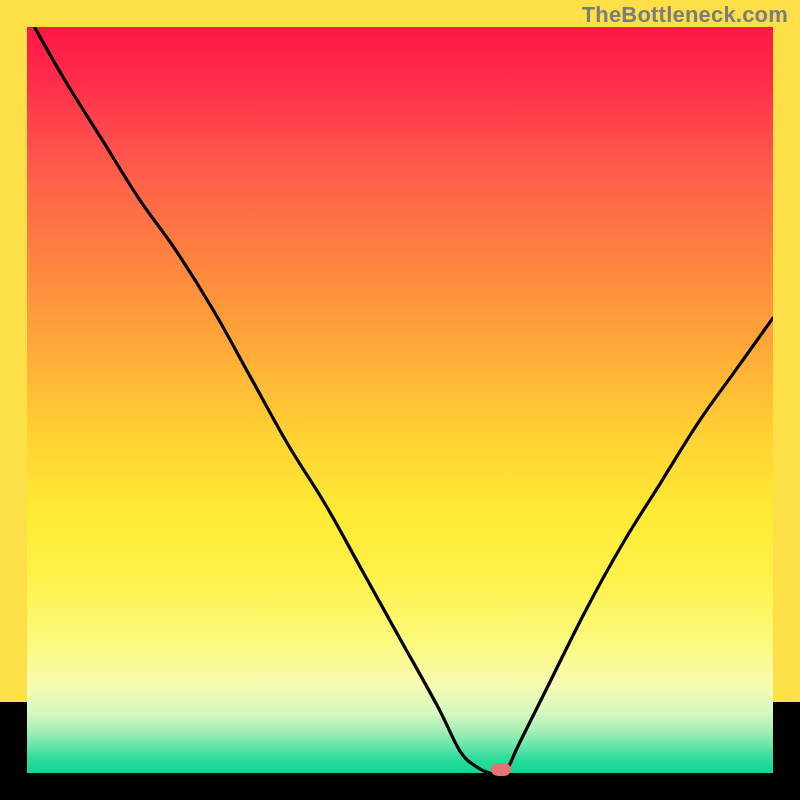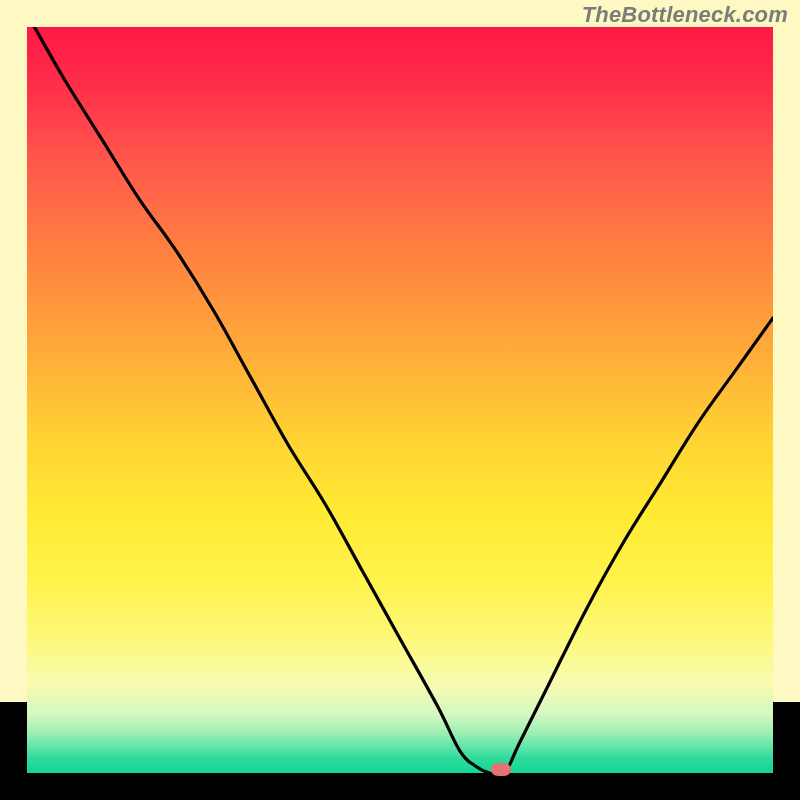--- a/index.html
+++ b/index.html
@@ -9,22 +9,21 @@
     height: 800px;
     background: #000;
     overflow: hidden;
   }
   .frame {
     position: absolute;
     left: 0;
     top: 0;
     width: 800px;
     height: 702px;
-    background: #fef9c3;
-    font-style: italic;
+    background: #fde047;
   }
   .watermark {
     position: absolute;
     top: 2px;
     right: 12px;
     font-family: Arial, Helvetica, sans-serif;
     font-size: 22px;
     font-weight: bold;
     color: #7c7c7c;
     letter-spacing: 0.2px;

